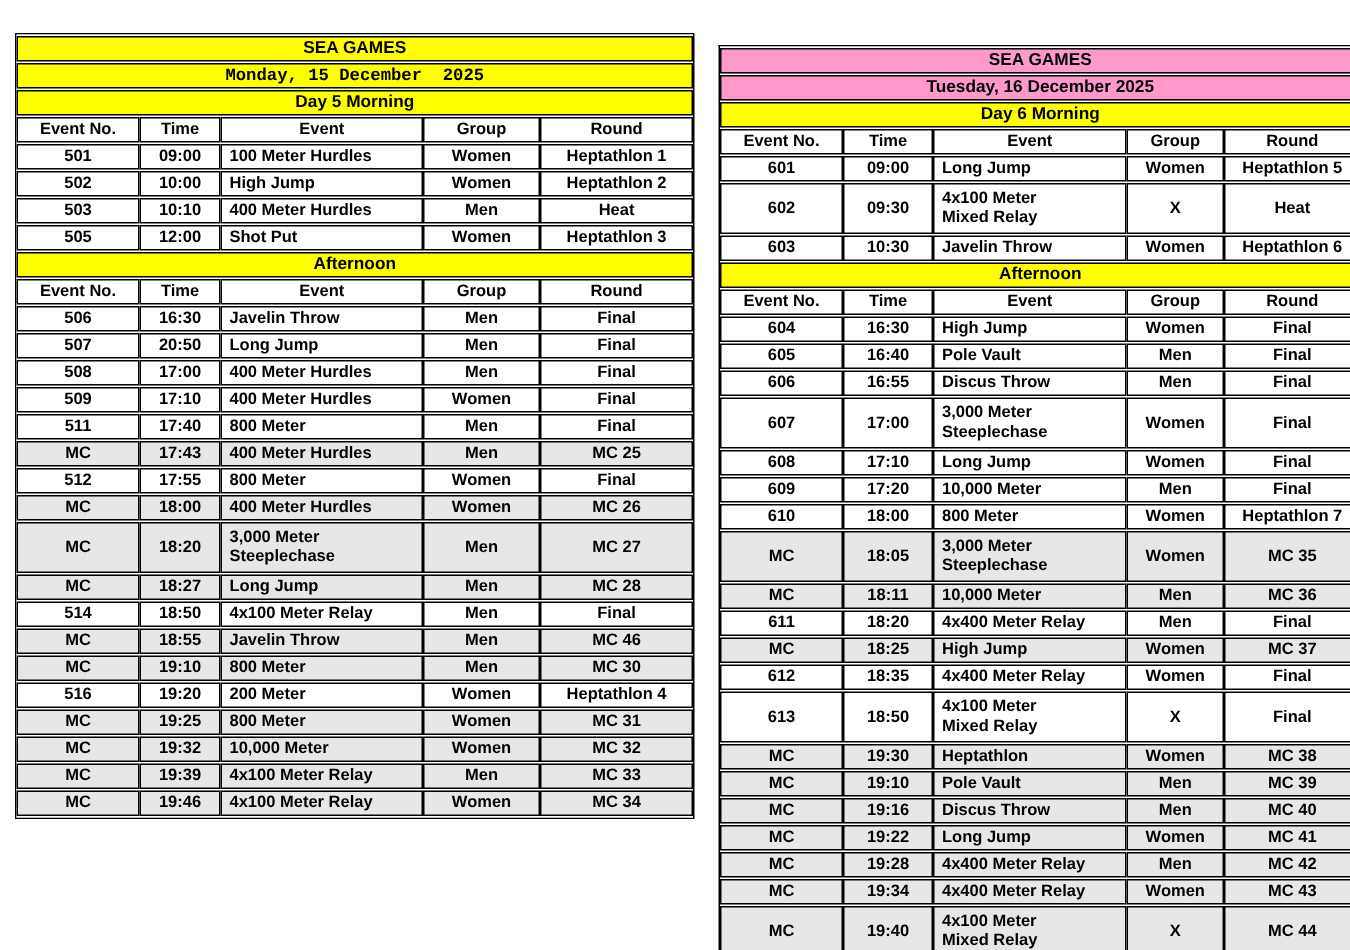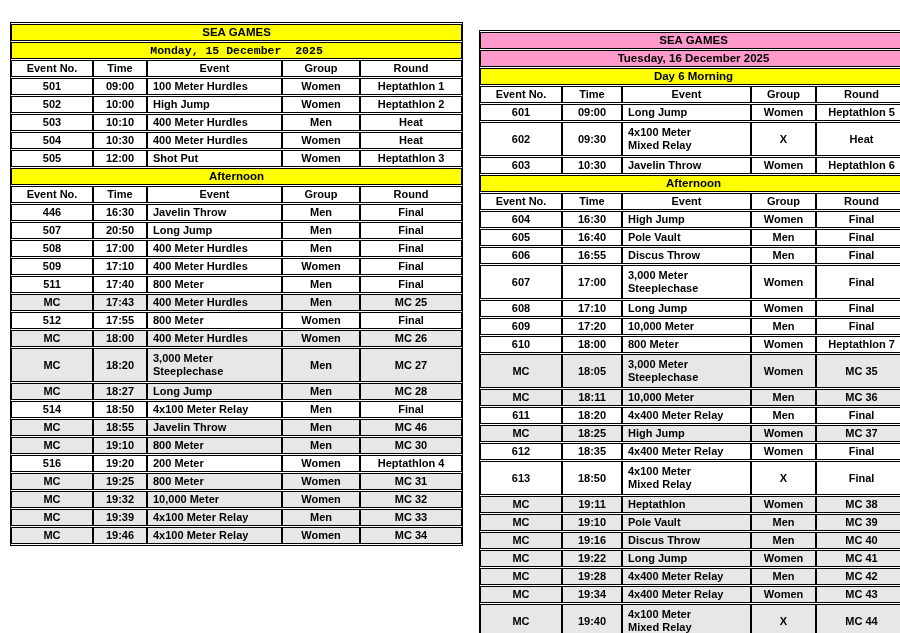--- a/index.html
+++ b/index.html
@@ -39,20 +39,23 @@
           <col style="width: 78px;">
           <col style="width: 102px;">
         </colgroup>
         <tbody>
           <tr class="bar banner">
             <td colspan="5" style="background: rgb(255, 255, 0);">SEA GAMES</td>
           </tr>
           <tr class="bar banner">
             <td colspan="5" style="background: rgb(255, 255, 0); font-family: Liberation Mono, monospace;">Monday, 15 December  2025</td>
           </tr>
+          <tr class="bar section">
+            <td colspan="5">Day 5 Morning</td>
+          </tr>
           <tr class="cols">
             <th>Event No.</th>
             <th>Time</th>
             <th>Event</th>
             <th>Group</th>
             <th>Round</th>
           </tr>
           <tr>
             <td>501</td>
             <td>09:00</td>
@@ -68,45 +71,38 @@
             <td>Heptathlon 2</td>
           </tr>
           <tr>
             <td>503</td>
             <td>10:10</td>
             <td class="event">400 Meter Hurdles</td>
             <td>Men</td>
             <td>Heat</td>
           </tr>
           <tr>
-            <td>504</td>
-            <td>10:30</td>
-            <td class="event">400 Meter Hurdles</td>
-            <td>Women</td>
-            <td>Heat</td>
-          </tr>
-          <tr>
             <td>505</td>
             <td>12:00</td>
             <td class="event">Shot Put</td>
             <td>Women</td>
             <td>Heptathlon 3</td>
           </tr>
           <tr class="bar section">
             <td colspan="5">Afternoon</td>
           </tr>
           <tr class="cols">
             <th>Event No.</th>
             <th>Time</th>
             <th>Event</th>
             <th>Group</th>
             <th>Round</th>
           </tr>
           <tr>
-            <td>446</td>
+            <td>506</td>
             <td>16:30</td>
             <td class="event">Javelin Throw</td>
             <td>Men</td>
             <td>Final</td>
           </tr>
           <tr>
             <td>507</td>
             <td>20:50</td>
             <td class="event">Long Jump</td>
             <td>Men</td>
@@ -375,21 +371,21 @@
           <tr class=" tall">
             <td>613</td>
             <td>18:50</td>
             <td class="event">4x100 Meter
 Mixed Relay</td>
             <td>X</td>
             <td>Final</td>
           </tr>
           <tr class="mc">
             <td>MC</td>
-            <td>19:11</td>
+            <td>19:30</td>
             <td class="event">Heptathlon</td>
             <td>Women</td>
             <td>MC 38</td>
           </tr>
           <tr class="mc">
             <td>MC</td>
             <td>19:10</td>
             <td class="event">Pole Vault</td>
             <td>Men</td>
             <td>MC 39</td>

